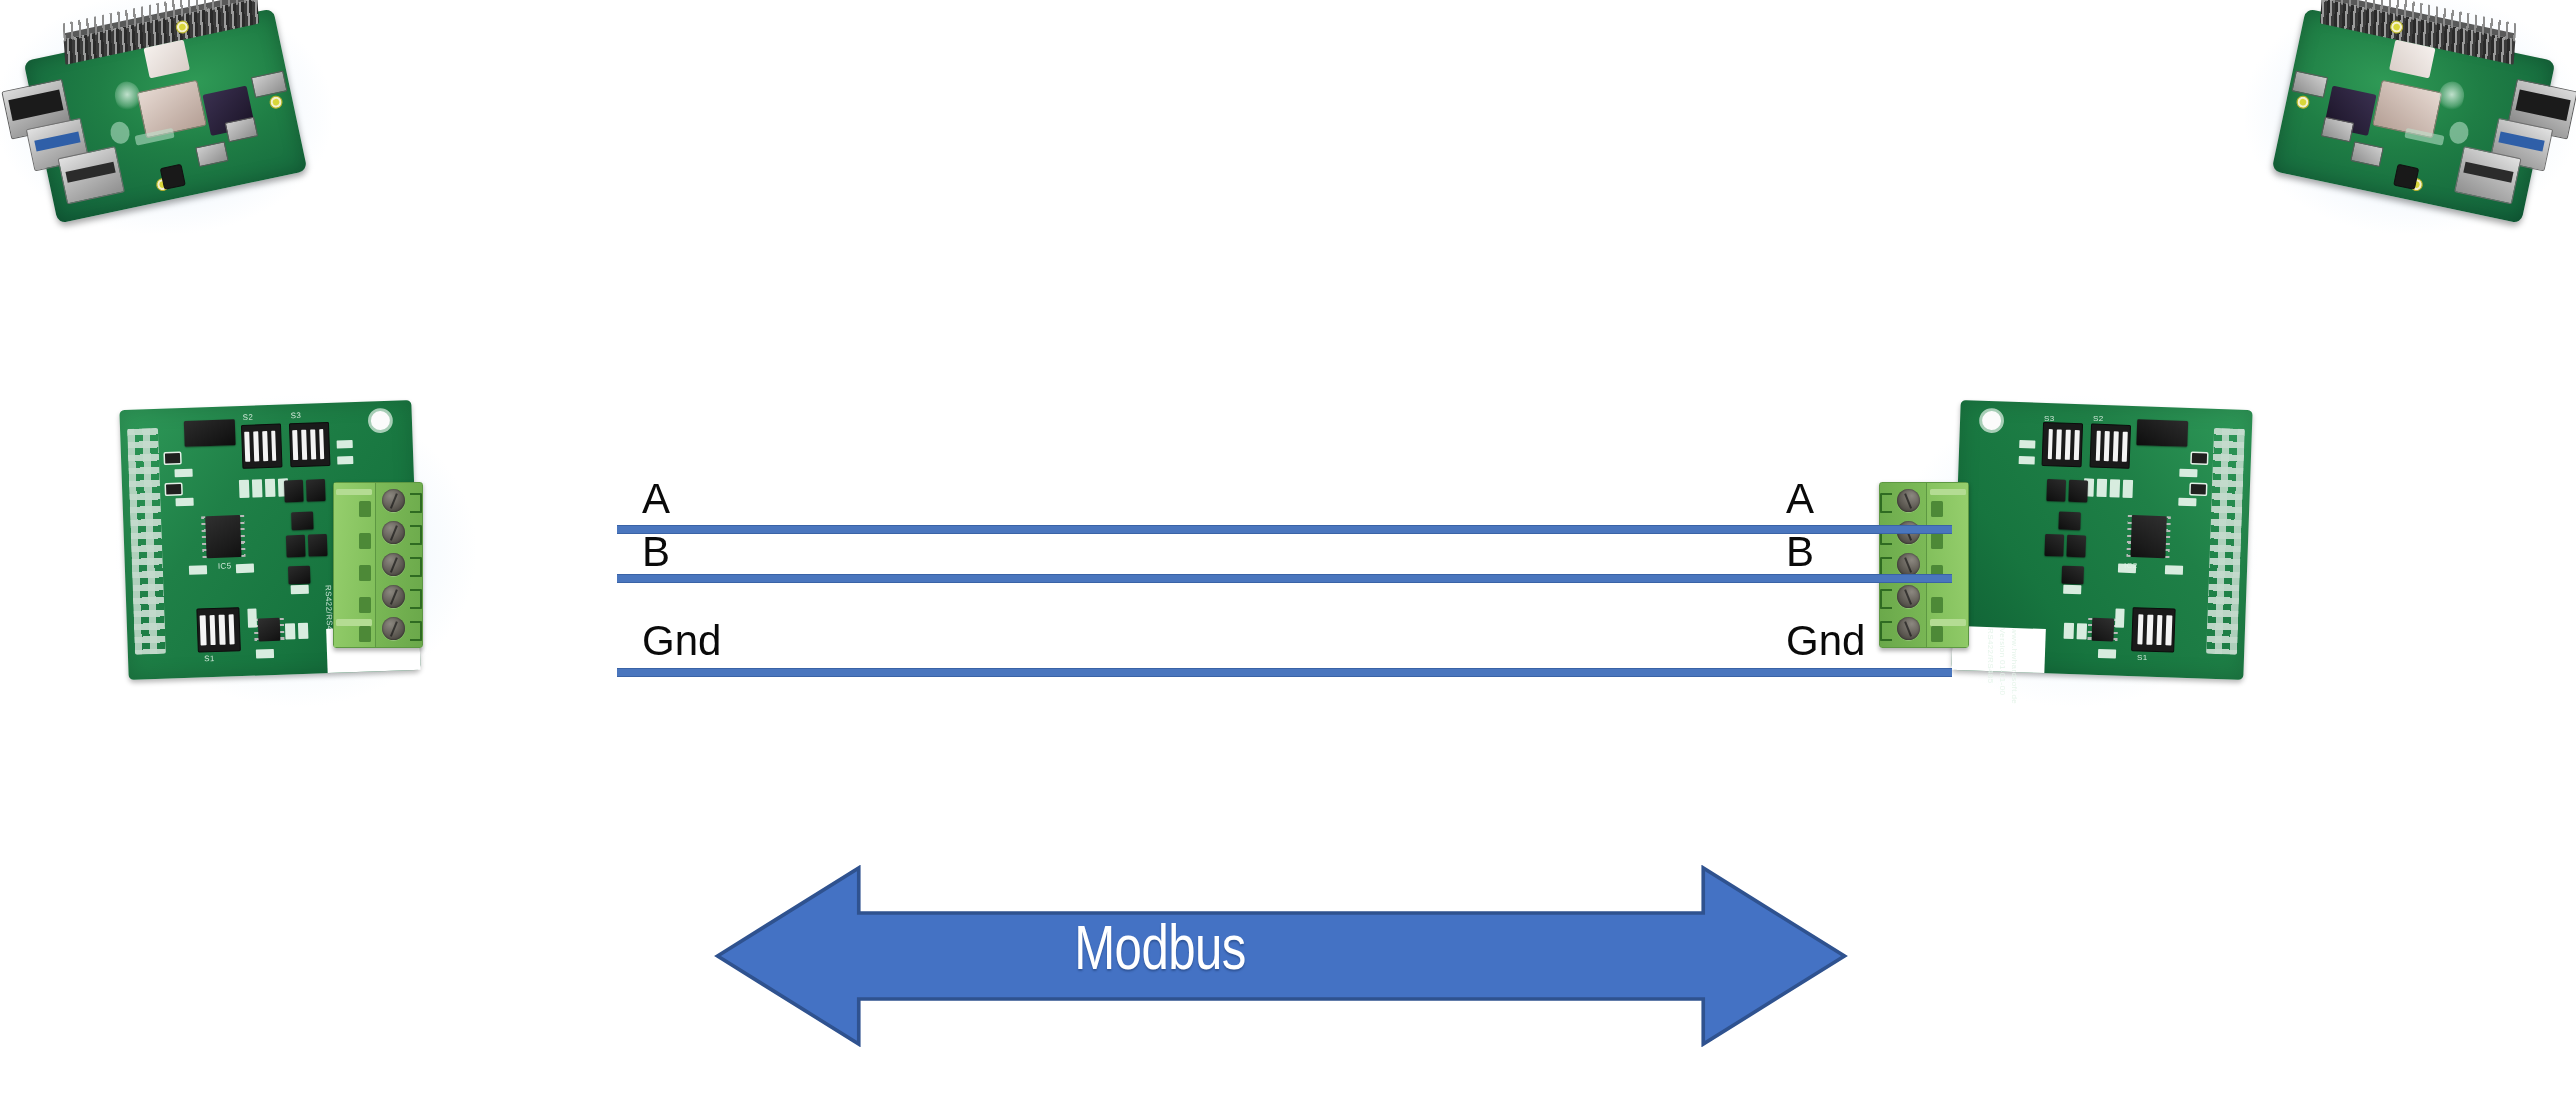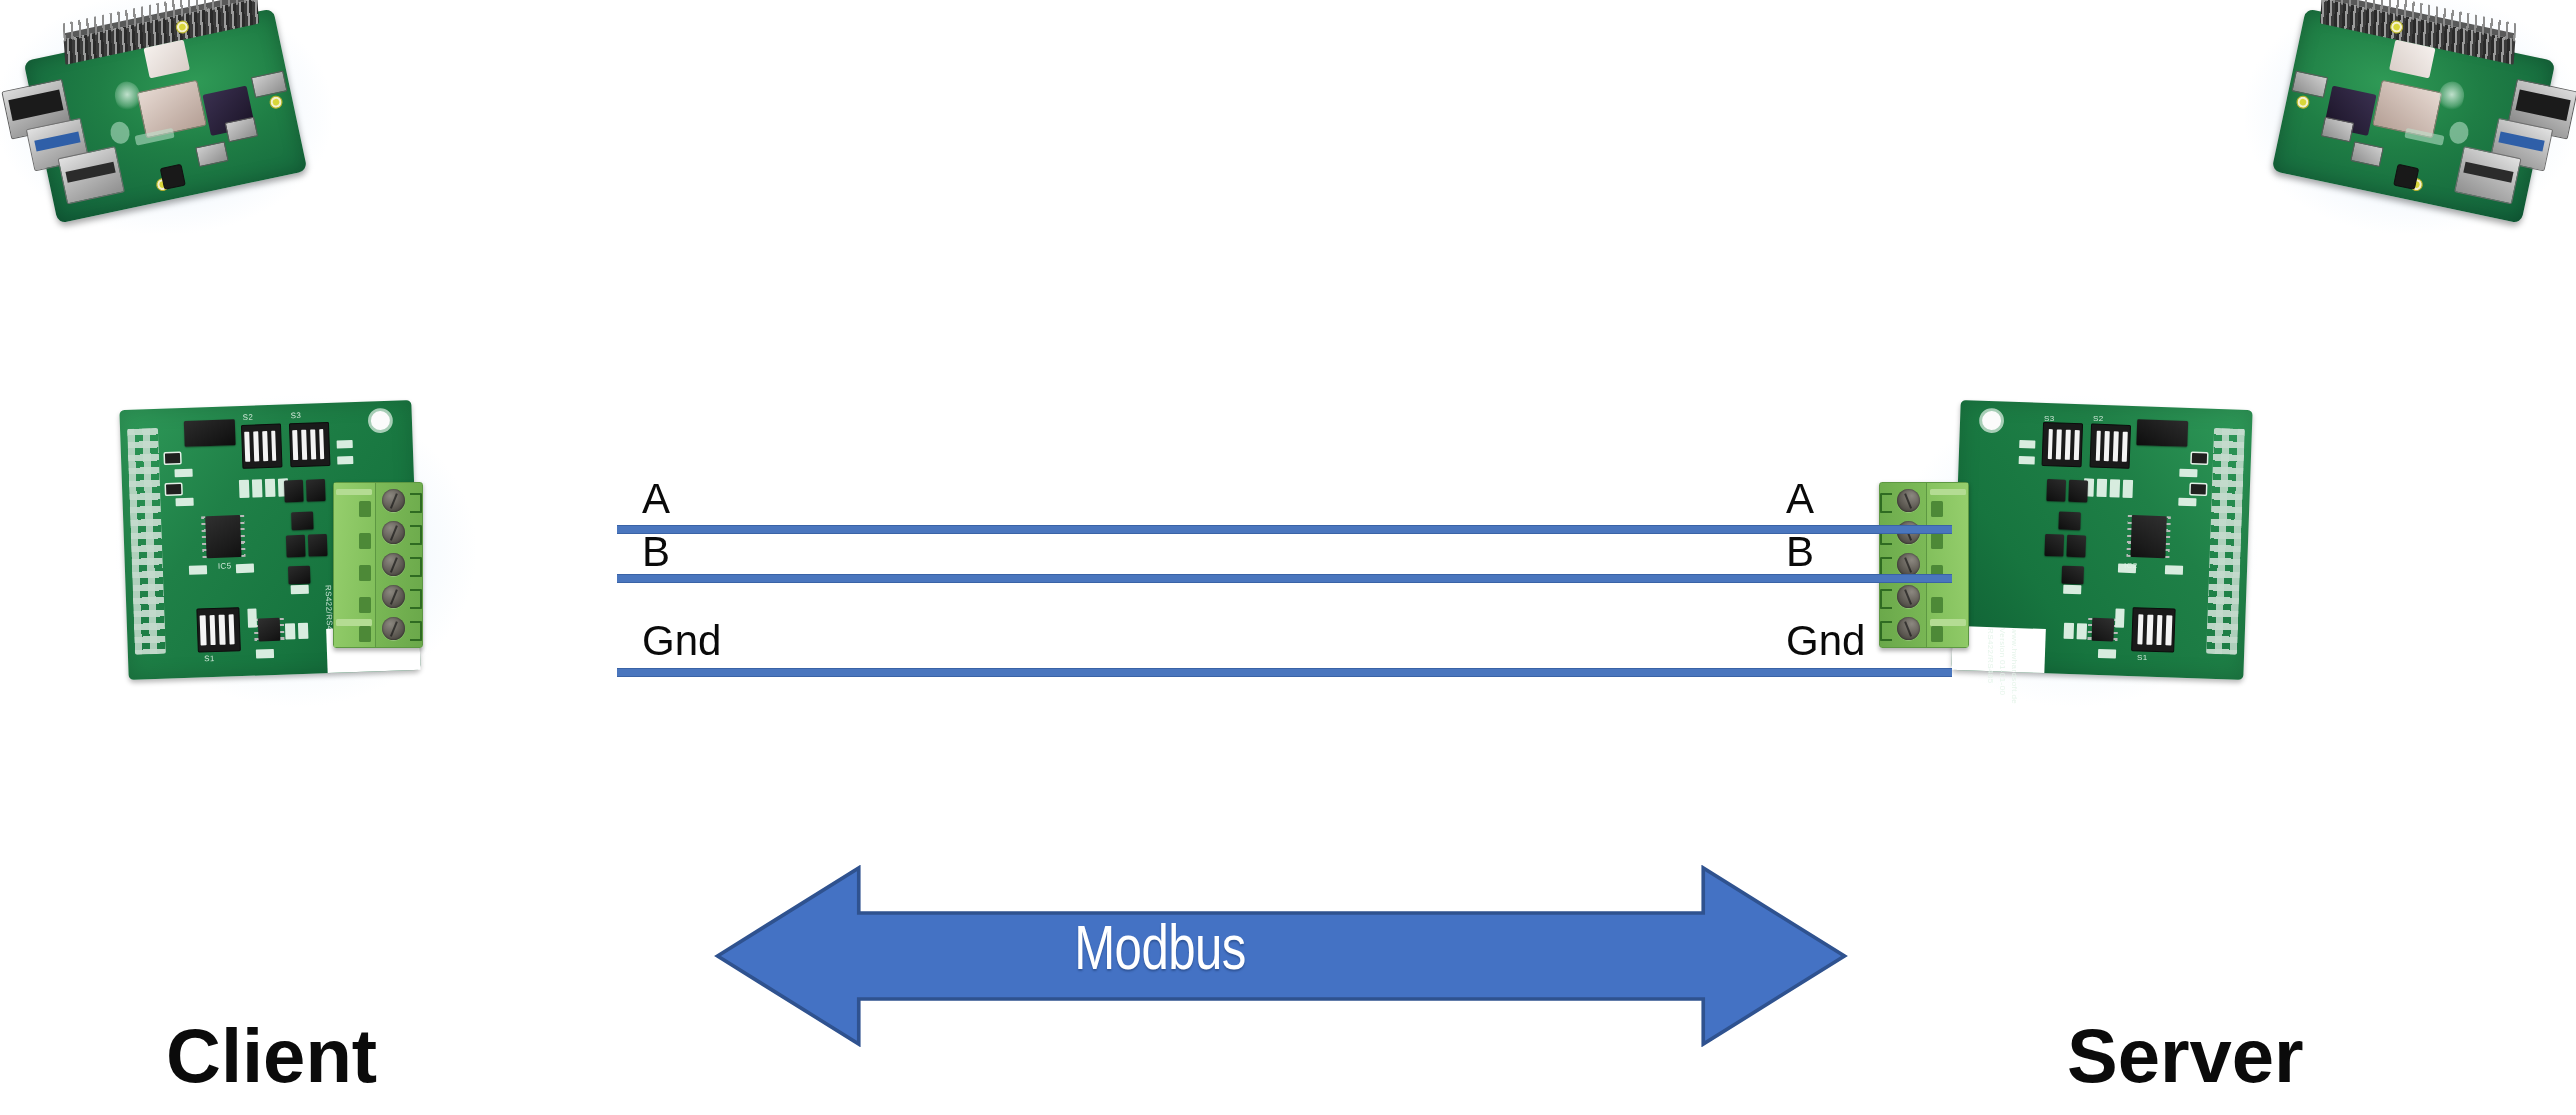--- a/index.html
+++ b/index.html
@@ -568,17 +568,15 @@
   <div class="pin-label" style="left:1786px; top:531px;">B</div>
   <div class="pin-label" style="left:1786px; top:620px;">Gnd</div>
 
   <div id="modbus-arrow" style="left:712px; top:865px;">
     <svg width="1138" height="182" viewBox="0 0 1560 250" aria-hidden="true">
       <polygon points="6,125 200,4 200,66 1360,66 1360,4 1554,125 1360,246 1360,184 200,184 200,246" fill="#4472C4" stroke="#2F528F" stroke-width="5" stroke-linejoin="miter"></polygon>
     </svg>
   </div>
   <div class="modbus-caption" style="left:1007px; top:916px; width:306px; text-align:center;">Modbus</div>
 
-  <div class="role-label" style="left:166px; top:1018px;">Client</div>
-  <div class="role-label" style="left:2067px; top:1018px;">Server</div>
 
 </div>
 
 
 </body></html>

